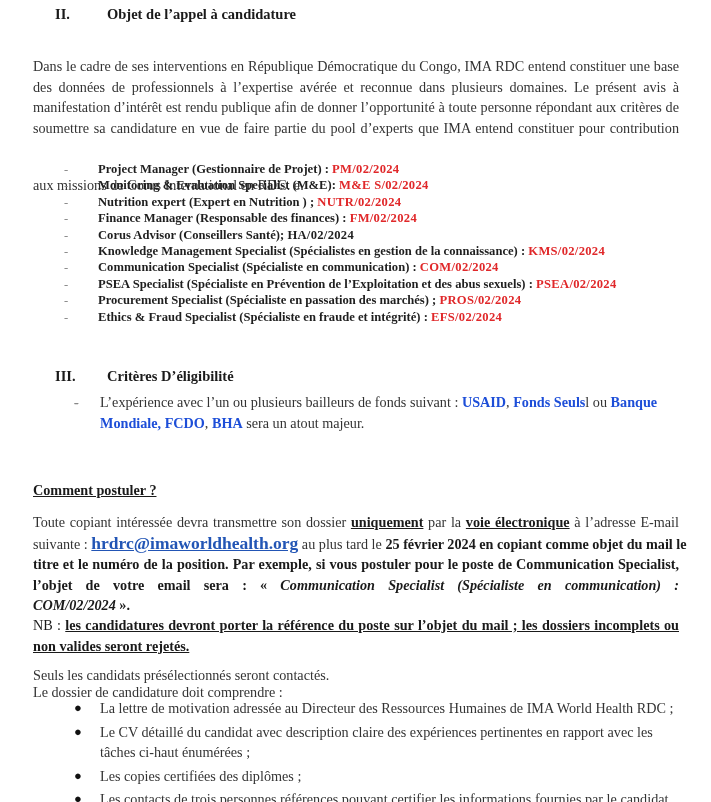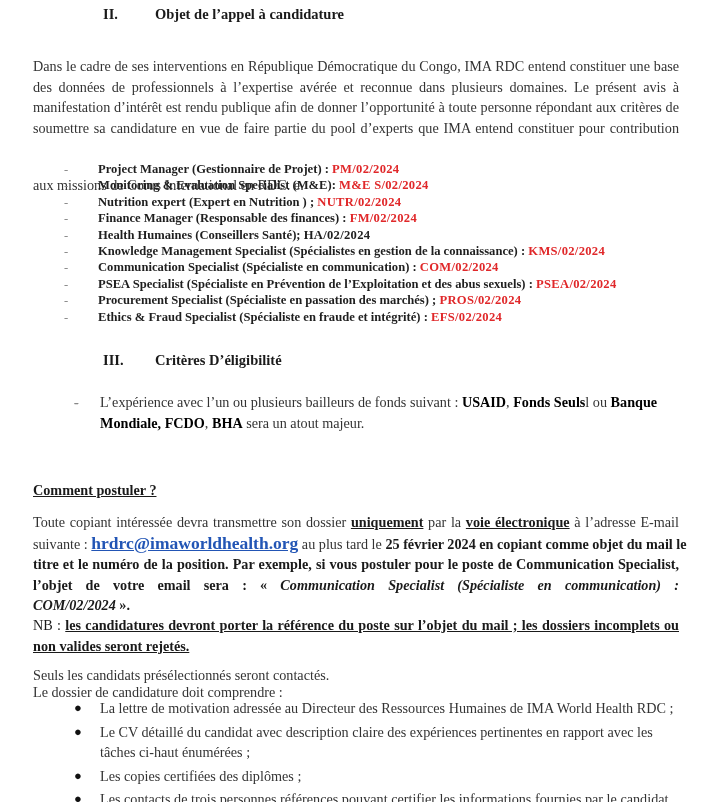--- a/index.html
+++ b/index.html
@@ -2,34 +2,34 @@
 <html><head>
 <meta charset="utf-8">
 <style>
   html, body { margin: 0; padding: 0; background: #ffffff; }
   body {
     width: 711px; height: 802px; overflow: hidden; position: relative;
     font-family: "Liberation Serif", "DejaVu Serif", serif;
     color: #2b2b2b; font-size: 14.2px;
   }
   .page { position: absolute; left: 0; top: 0; width: 711px; height: 802px; }
-  .section-head { position: absolute; font-weight: bold; font-size: 14.5px; color: #1a1a1a; margin-left: 48px; }
+  .section-head { position: absolute; font-weight: bold; font-size: 14.5px; color: #1a1a1a; }
   .section-head .num { display: inline-block; width: 52px; }
   .para { position: absolute; left: 33px; width: 646px; line-height: 20.5px; text-align: justify; color: #333; }
   .para .line { display: block; text-align: justify; text-align-last: justify; white-space: nowrap; }
   .para .line.last { text-align-last: left; margin-top: 37px; }
   .positions { position: absolute; left: 64px; top: 161px; margin: 0; padding: 0; list-style: none; }
   .positions li { height: 16.4px; line-height: 16.4px; font-size: 12.6px; font-weight: bold; color: #1f1f1f; white-space: nowrap; }
   .positions .dash { display: inline-block; width: 34px; color: #888; font-weight: normal; }
   .positions .code { color: #e0282a; letter-spacing: 0.3px; }
   .positions .code.plain { color: #1f1f1f; }
   .criteria { position: absolute; left: 74px; top: 392px; width: 606px; margin: 0; padding: 0; list-style: none; }
   .criteria li { position: relative; padding-left: 26px; line-height: 20.5px; color: #333; }
   .criteria li .dash { position: absolute; left: 0; top: 0; color: #888; }
-  .criteria b { color: #000000; }
+  .criteria b { color: #1d4ed8; }
   .how-title { position: absolute; left: 33px; top: 482px; font-weight: bold; text-decoration: underline; color: #1a1a1a; }
   .apply { position: absolute; left: 33px; top: 512px; width: 646px; line-height: 20.5px; color: #333; }
   .apply .line { display: block; white-space: nowrap; text-align: justify; text-align-last: justify; }
   .apply .line.last { text-align-last: left; }
   .apply b { color: #1a1a1a; }
   .apply u b, .apply b u { text-decoration: underline; }
   .email-link { color: #2255b5; text-decoration: underline; font-size: 17.5px; font-weight: bold; }
   .nb { position: absolute; left: 33px; top: 615px; width: 646px; line-height: 20.5px; color: #1a1a1a; }
   .nb .line { display: block; white-space: nowrap; }
   .nb .line.first { text-align: justify; text-align-last: justify; }
@@ -54,29 +54,29 @@
     <span class="line">manifestation d’intérêt est rendu publique afin de donner l’opportunité à toute personne répondant aux critères de</span>
     <span class="line">soumettre sa candidature en vue de faire partie du pool d’experts que IMA entend constituer pour contribution</span>
     <span class="line last">aux missions de Corus International en RDC. e.</span>
   </div>
 
   <ul class="positions">
     <li><span class="dash">-</span><span>Project Manager (Gestionnaire de Projet) : </span><span class="code">PM/02/2024</span></li>
     <li><span class="dash">-</span><span>Monitoring &amp; Evaluation Specialist (M&amp;E): </span><span class="code">M&amp;E S/02/2024</span></li>
     <li><span class="dash">-</span><span>Nutrition expert (Expert en Nutrition ) ; </span><span class="code">NUTR/02/2024</span></li>
     <li><span class="dash">-</span><span>Finance Manager (Responsable des finances) : </span><span class="code">FM/02/2024</span></li>
-    <li><span class="dash">-</span><span>Health Humaines (Conseillers Santé); </span><span class="code plain">HA/02/2024</span></li>
+    <li><span class="dash">-</span><span>Corus Advisor (Conseillers Santé); </span><span class="code plain">HA/02/2024</span></li>
     <li><span class="dash">-</span><span>Knowledge Management Specialist (Spécialistes en gestion de la connaissance) : </span><span class="code">KMS/02/2024</span></li>
     <li><span class="dash">-</span><span>Communication Specialist (Spécialiste en communication) :  </span><span class="code">COM/02/2024</span></li>
     <li><span class="dash">-</span><span>PSEA Specialist  (Spécialiste en Prévention de l’Exploitation et des abus sexuels) : </span><span class="code">PSEA/02/2024</span></li>
     <li><span class="dash">-</span><span>Procurement Specialist (Spécialiste en passation des marchés) ; </span><span class="code">PROS/02/2024</span></li>
     <li><span class="dash">-</span><span>Ethics &amp; Fraud Specialist (Spécialiste en fraude et intégrité) : </span><span class="code">EFS/02/2024</span></li>
   </ul>
 
-  <div class="section-head" style="left:55px; top:352px;">
+  <div class="section-head" style="left:55px; top:368px;">
     <span class="num">III.</span><span>Critères D’éligibilité</span>
   </div>
 
   <ul class="criteria">
     <li>
       <span class="dash">-</span>
     </li>
     <li>
       <span class="dash">-</span>
       <span>L’expérience avec l’un ou plusieurs  bailleurs de fonds suivant : </span><b>USAID</b><span>, </span><b>Fonds Seuls</b><span>l ou </span><b>Banque Mondiale, FCDO</b><span>, </span><b>BHA</b><span> sera un atout majeur.</span>

